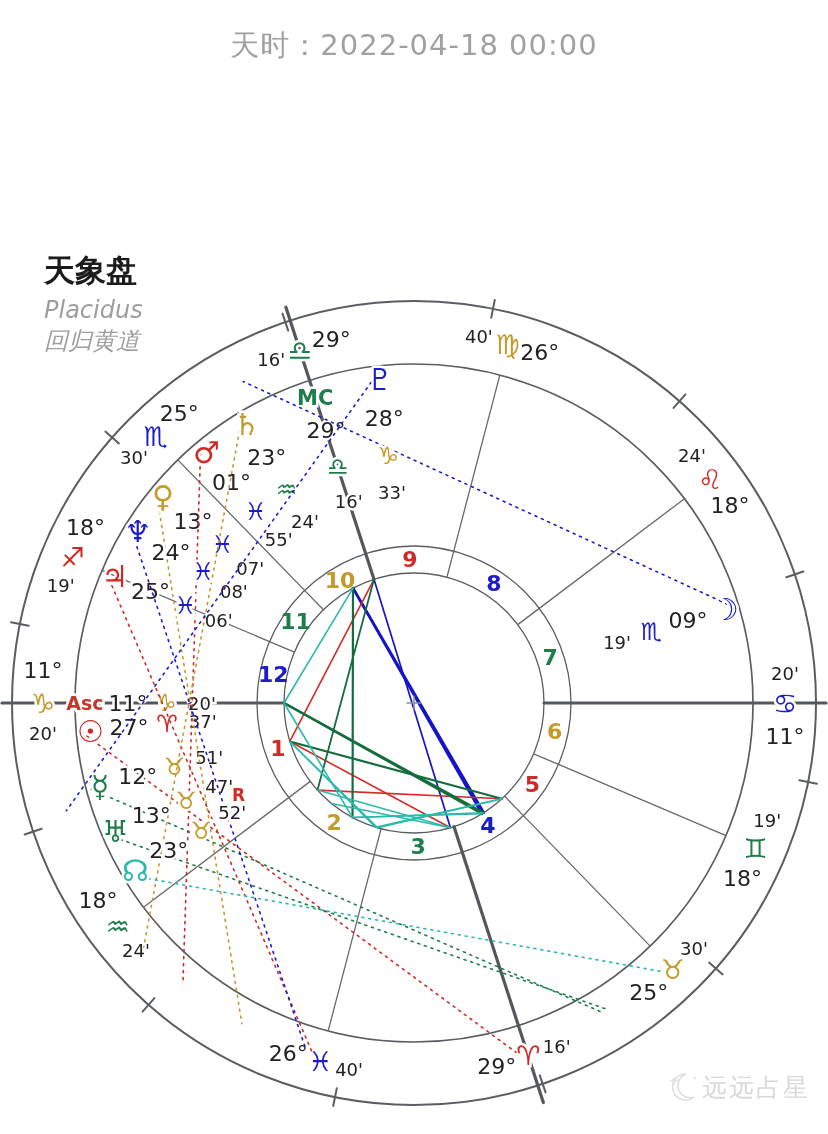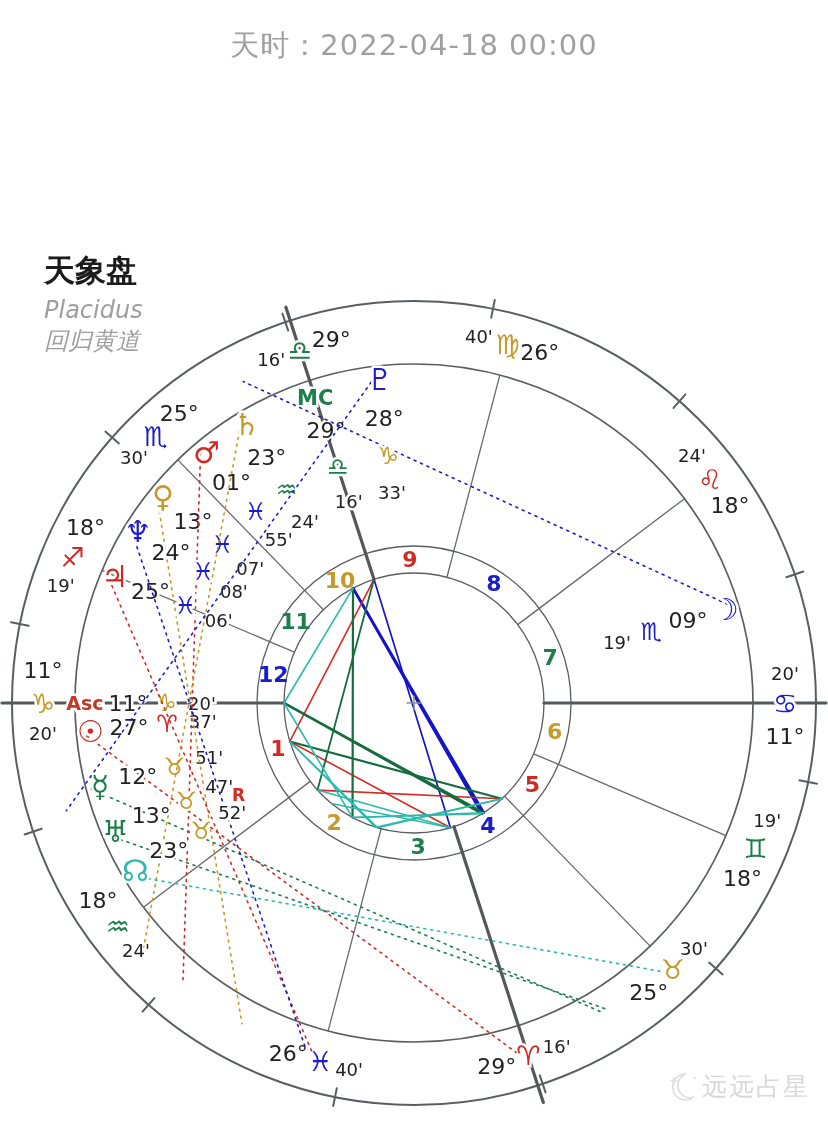--- a/index.html
+++ b/index.html
@@ -3,21 +3,21 @@
 <meta charset="utf-8">
 <style>
   html,body{margin:0;padding:0;background:#fff;}
   #stage{position:relative;width:828px;height:1134px;background:#fff;overflow:hidden;
          font-family:"DejaVu Sans","Liberation Sans",sans-serif;}
   #header{position:absolute;left:0;top:26px;width:828px;text-align:center;
           font-size:29px;letter-spacing:1px;color:#a0a0a0;}
   #infoblock{position:absolute;left:20px;top:252px;line-height:1.22;margin-left:24px;}
   #info-title{font-size:31px;font-weight:bold;color:#1b1b1b;margin-bottom:6px;}
   #info-system,#info-zodiac{font-size:24px;color:#9e9e9e;margin-top:2px;font-style:italic;}
-  #watermark{position:absolute;right:18px;top:1070px;display:flex;align-items:flex-start;gap:0;}
+  #watermark{position:absolute;right:18px;top:1070px;display:flex;align-items:center;gap:0;}
   #watermark-text{font-size:25px;color:#d8d8d8;letter-spacing:2px;}
   svg text{font-family:"DejaVu Sans","Liberation Sans",sans-serif;}
 </style>
 </head>
 <body>
 
 <div id="stage">
   <div id="header">天时：2022-04-18 00:00</div>
 
   <div id="infoblock">

